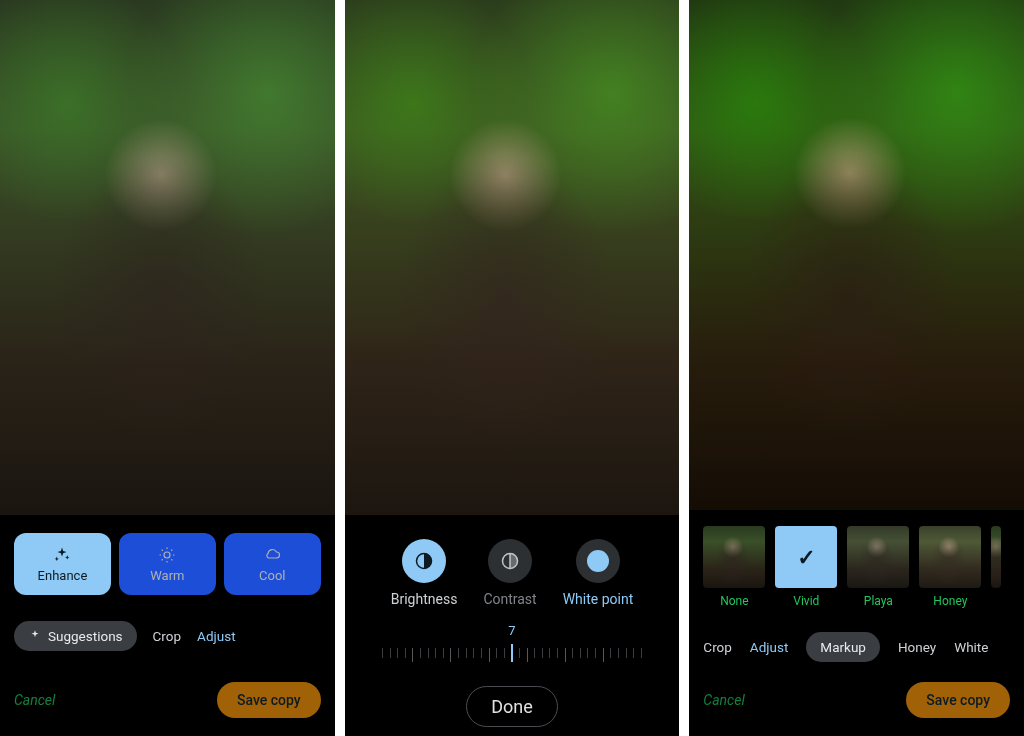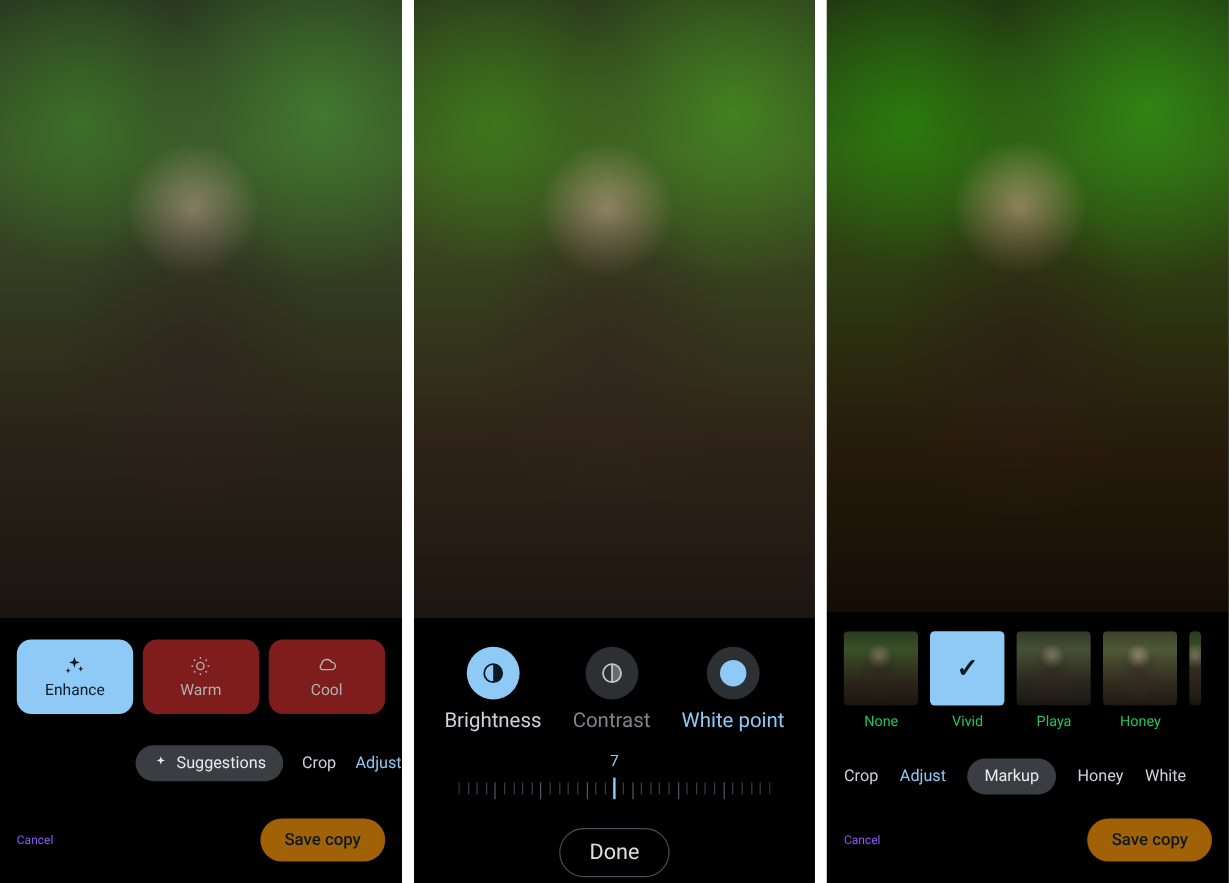--- a/index.html
+++ b/index.html
@@ -56,21 +56,21 @@
   
   .sug-row {
     display: flex;
     gap: 8px;
     padding: 18px 14px 14px;
   }
   .sug-chip {
     flex: 1;
     height: 62px;
     border-radius: 12px;
-    background: #7f1d1d;
+    background: #1d4ed8;
     display: flex;
     flex-direction: column;
     align-items: center;
     justify-content: center;
     gap: 4px;
     color: #b0b0b0;
     cursor: pointer;
   }
   .sug-chip.active { background: #8ecaf5; color: #0c1a24; }
   .sug-chip .icon { font-size: 17px; }
@@ -94,21 +94,21 @@
   }
   .tab { cursor: pointer; }
   .tab.active { color: #8ecaf5; }
   .footer {
     display: flex;
     justify-content: space-between;
     align-items: center;
     padding: 20px 14px 18px;
     margin-top: auto;
   }
-  .cancel { color: #8b5cf6; font-size: 10px; cursor: pointer; }
+  .cancel { color: #15803d; font-size: 14px; cursor: pointer; font-style: italic; }
   .save-btn {
     background: #a16207;
     color: #0c1a24;
     padding: 10px 20px;
     border-radius: 22px;
     font-size: 14px;
     cursor: pointer;
     font-weight: 500;
   }
   
@@ -130,21 +130,21 @@
     height: 44px;
     border-radius: 50%;
     background: #2d3033;
     display: flex;
     align-items: center;
     justify-content: center;
     font-size: 18px;
     color: #c0c3c7;
   }
   .adj-circle.active { background: #8ecaf5; color: #0c1a24; }
-  .adj-label { font-size: 17px; color: #cfd2d6; }
+  .adj-label { font-size: 14px; color: #cfd2d6; }
   .adj-label.dim { color: #808489; }
   .adj-label.blue { color: #8ecaf5; }
   .slider-wrap {
     display: flex;
     flex-direction: column;
     align-items: center;
     padding: 10px 0 0;
   }
   .slider-val { color: #8ecaf5; font-size: 13px; margin-bottom: 2px; }
   .slider {
@@ -238,21 +238,21 @@
       </div>
       <div class="sug-chip">
         <span class="icon">
           <svg width="20" height="18" viewBox="0 0 24 24" fill="none" stroke="currentColor" stroke-width="1.6">
               <path d="M18 16a4 4 0 0 0 0-8 6 6 0 0 0-11.3 2A3.5 3.5 0 0 0 7 16h11z"></path>
             </svg>
         </span>
         <span>Cool</span>
       </div>
     </div>
-    <div class="tabs-row" style="justify-content:flex-end; padding-right:0;">
+    <div class="tabs-row" style="justify-content:flex-start; padding-right:0;">
       <div class="tab-pill">
         <span>
           <svg width="14" height="14" viewBox="0 0 24 24" fill="currentColor">
               <path d="M12 2l1.5 4.5L18 8l-4.5 1.5L12 14l-1.5-4.5L6 8l4.5-1.5L12 2z"></path>
             </svg>
         </span>
         <span>Suggestions</span>
       </div>
       <span class="tab">Crop</span>
       <span class="tab active" style="padding-right:0;">Adjust</span>

